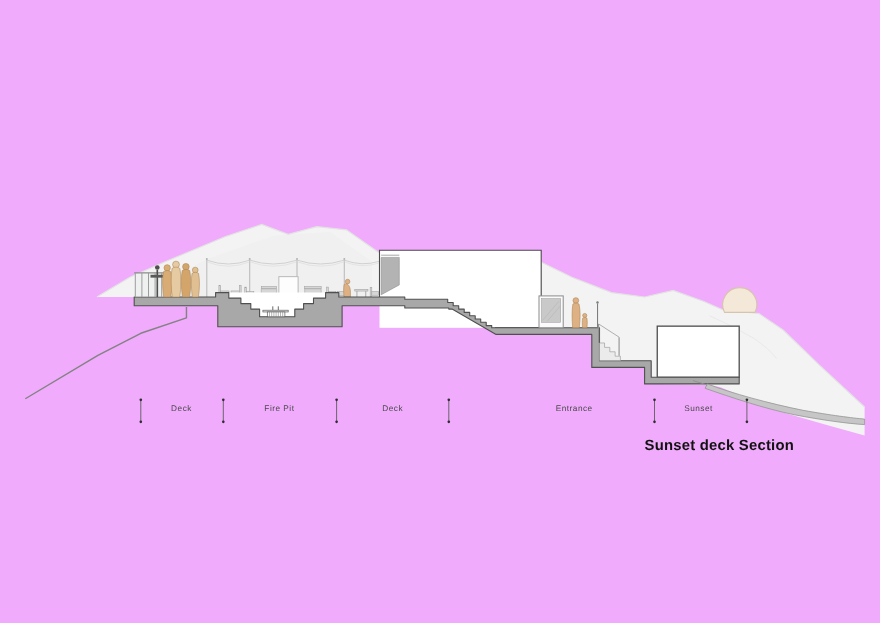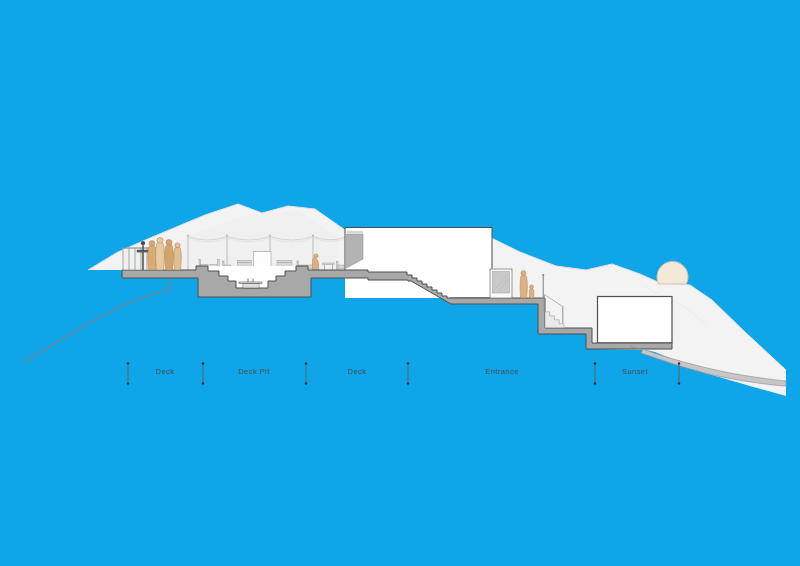--- a/index.html
+++ b/index.html
@@ -1,17 +1,17 @@
 <!DOCTYPE html>
 <html style="--concrete: #a8a8a8; --outline: #4f4f4f; --terrain-light: #f3f3f3; --terrain-mid: #ececec; --people-tan: #ddb183; --sun-fill: #f4e8d8; --sun-stroke: #d7c4ac; --furniture: #d6d6d6; --label-text: #4a4a4a; --title-text: #121212;"><head>
 <meta charset="utf-8">
 <style>
   html,body{margin:0;padding:0;background:#ffffff;}
   #stage{
-    position:relative;width:800px;height:566px;background:#0ea5e9;overflow:hidden;
+    position:relative;width:800px;height:566px;background:#f0abfc;overflow:hidden;
     font-family:"Liberation Sans",sans-serif;
   }
   #section-svg{position:absolute;left:0;top:0;}
   .dim-label{
     position:absolute;top:367px;transform:translateX(-50%);
     font-size:7.5px;letter-spacing:.45px;color:var(--label-text,#4a4a4a);
     white-space:nowrap;
   }
   .drawing-title{
     position:absolute;left:586px;top:397px;
@@ -182,19 +182,20 @@
           <circle cx="408" cy="383.5" r="1.2"></circle>
         <circle cx="595" cy="363.5" r="1.2"></circle>
           <circle cx="595" cy="383.5" r="1.2"></circle>
         <circle cx="679" cy="363.5" r="1.2"></circle>
           <circle cx="679" cy="383.5" r="1.2"></circle>
       </g>
     </g>
   </svg>
 
   <div class="dim-label" style="left:165px">Deck</div>
-  <div class="dim-label" style="left:254px">Deck Pit</div>
+  <div class="dim-label" style="left:254px">Fire Pit</div>
   <div class="dim-label" style="left:357px">Deck</div>
-  <div class="dim-label" style="left:502px">Entrance</div>
+  <div class="dim-label" style="left:522px">Entrance</div>
   <div class="dim-label" style="left:635px">Sunset</div>
 
+  <div class="drawing-title">Sunset deck Section</div>
 
 </div>
 
 </body></html>

